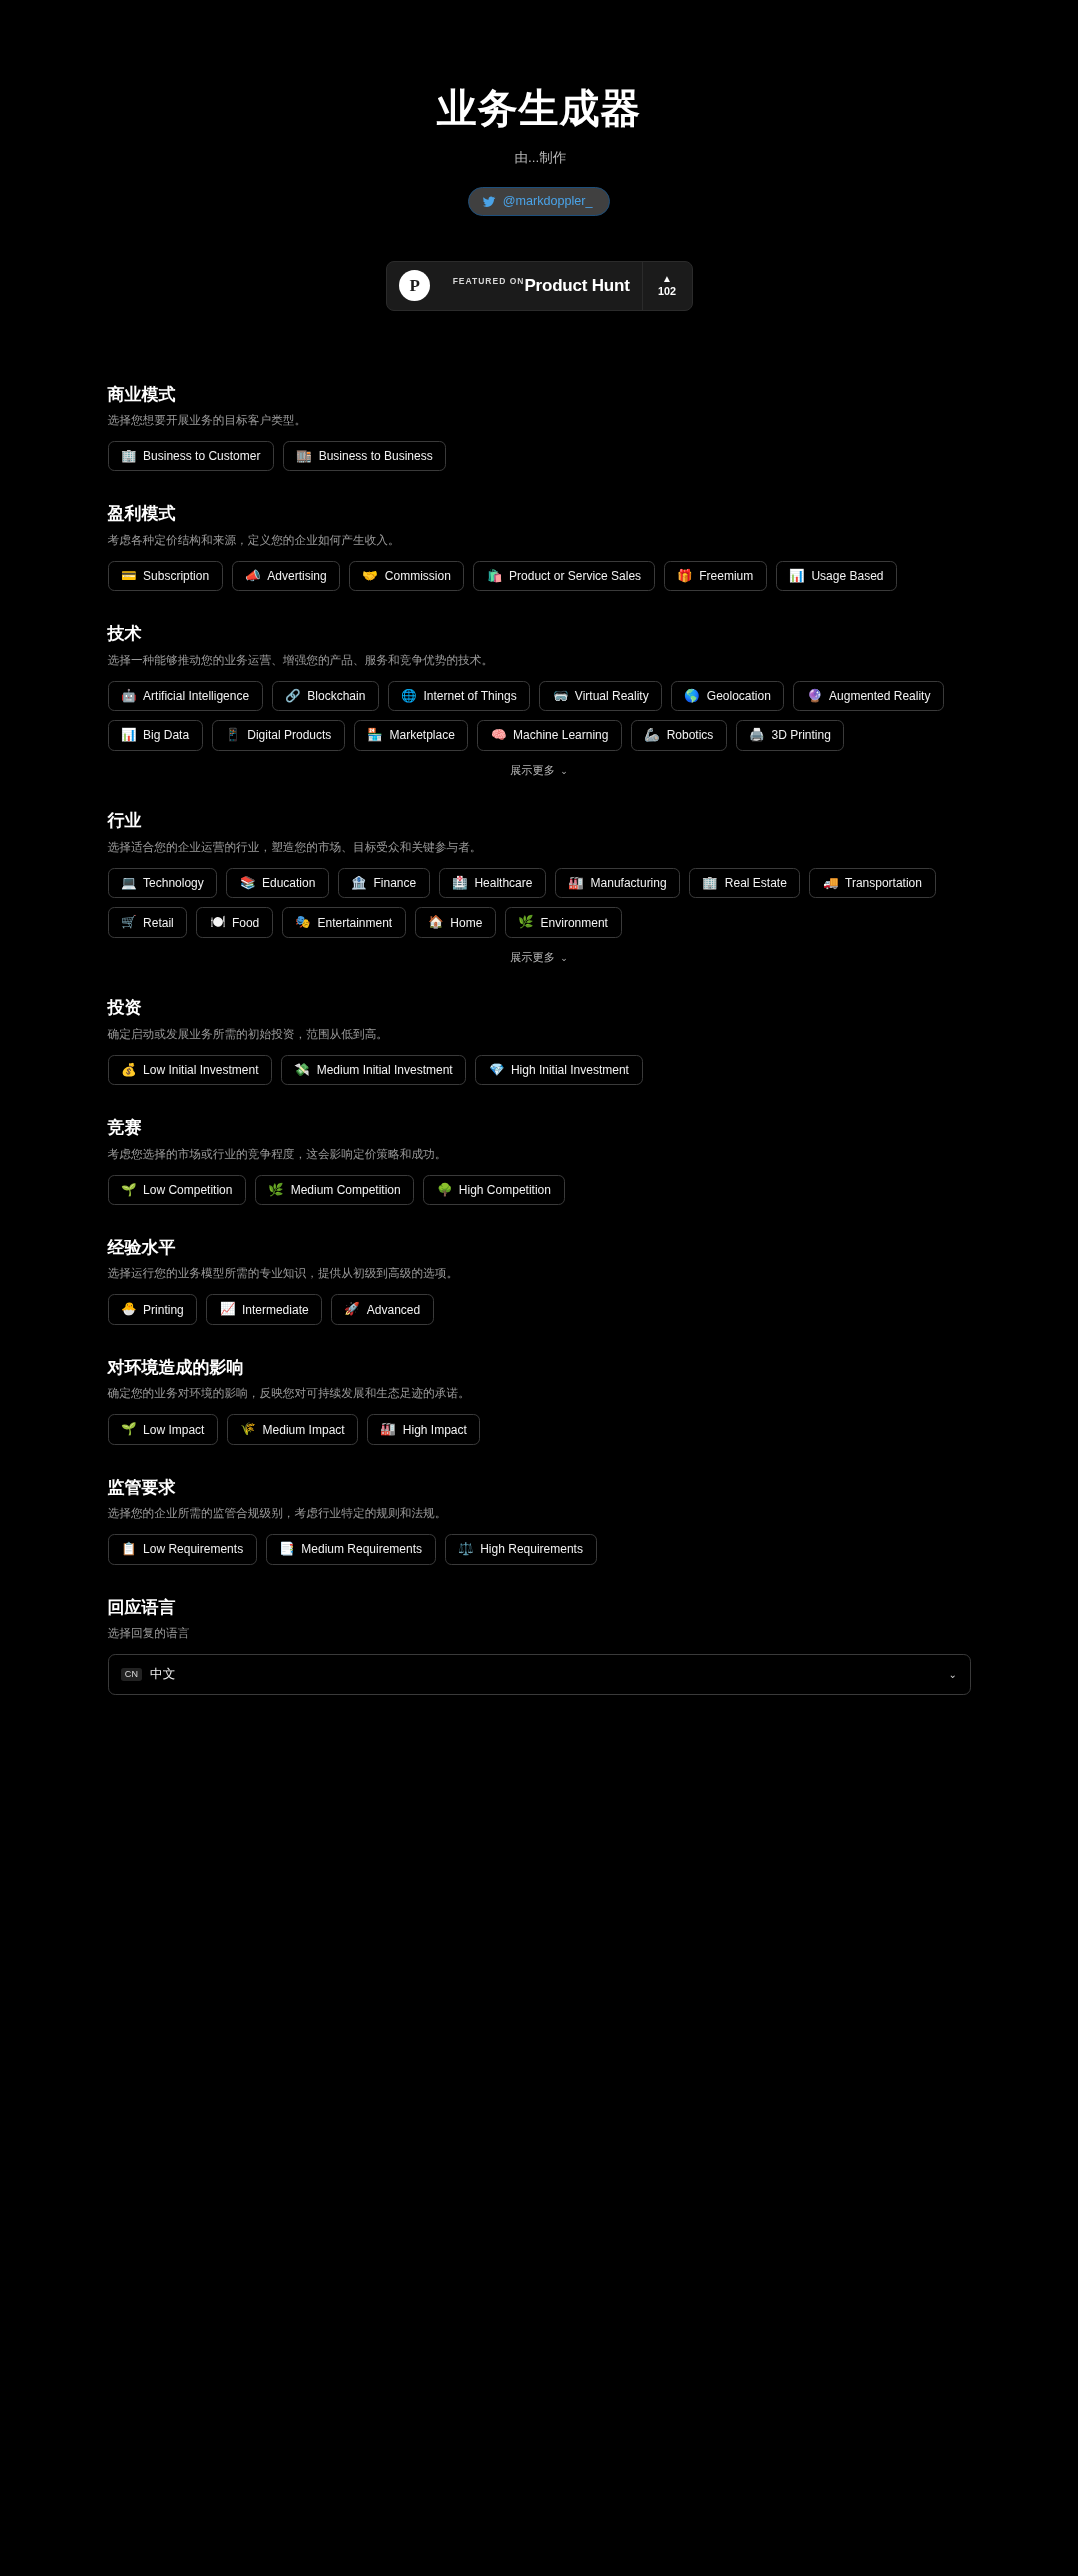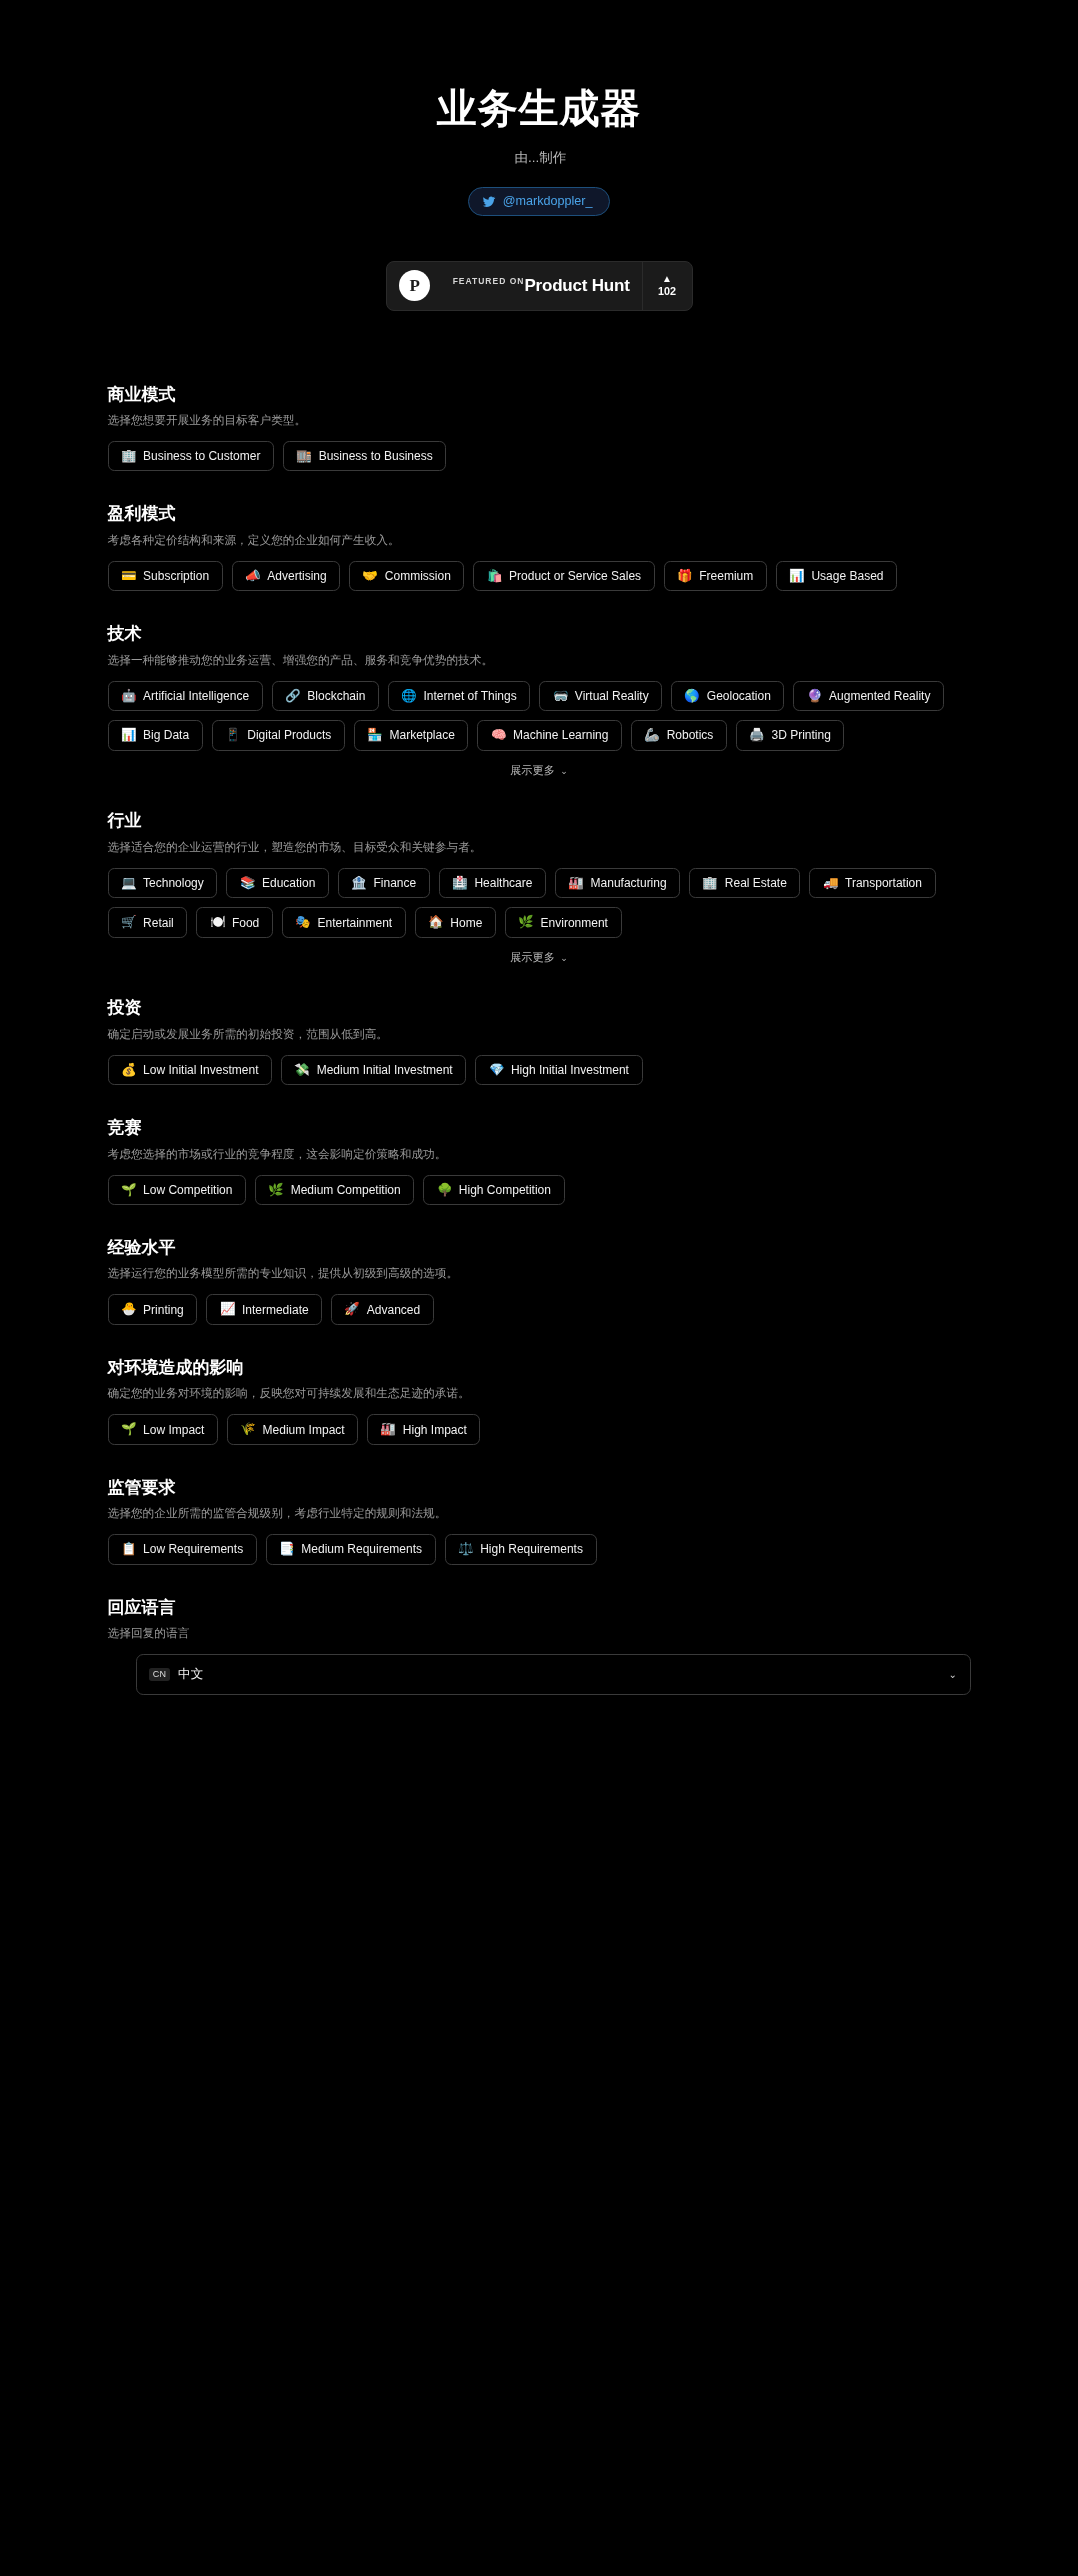--- a/index.html
+++ b/index.html
@@ -31,21 +31,21 @@
   }
   .twitter-pill {
     display: inline-flex;
     align-items: center;
     gap: 7.2px;
     border: 0.9px solid #1d4f7c;
     border-radius: 898px;
     padding: 6.3px 16px 6.3px 12.6px;
     color: #4aa3e8;
     font-size: 12.6px;
-    background: #0f172a;
+    background: #404040;
   }
   .twitter-pill .bird { width: 13.5px; height: 13.5px; display: inline-block; }
 
   .ph-wrap { margin-top: 45px; display: flex; justify-content: center; }
   .ph-badge {
     display: flex;
     align-items: center;
     background: #1b1b1b;
     border: 0.9px solid #2b2b2b;
     border-radius: 8px;
@@ -110,21 +110,21 @@
     font-size: 11.2px;
     display: flex;
     align-items: center;
     justify-content: center;
     gap: 5.4px;
     cursor: pointer;
   }
   .show-more .chev { font-size: 9px; }
 
   
-  .select-wrap { margin-top: 3.6px; margin-left: 28px; }
+  .select-wrap { margin-top: 3.6px; }
   .select-box {
     width: 100%;
     height: 41px;
     background: #000000;
     border: 0.9px solid #3a3a3a;
     border-radius: 7.2px;
     color: #f2f2f2;
     font-size: 12.6px;
     display: flex;
     align-items: center;

